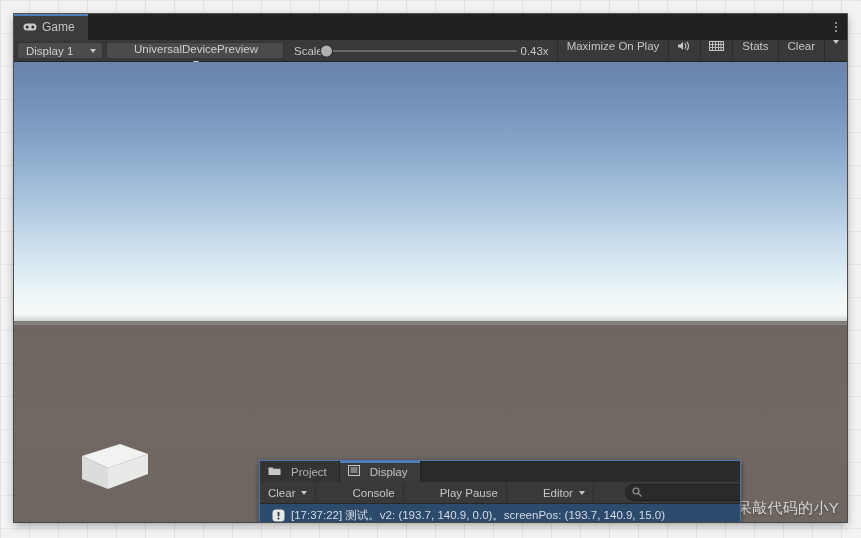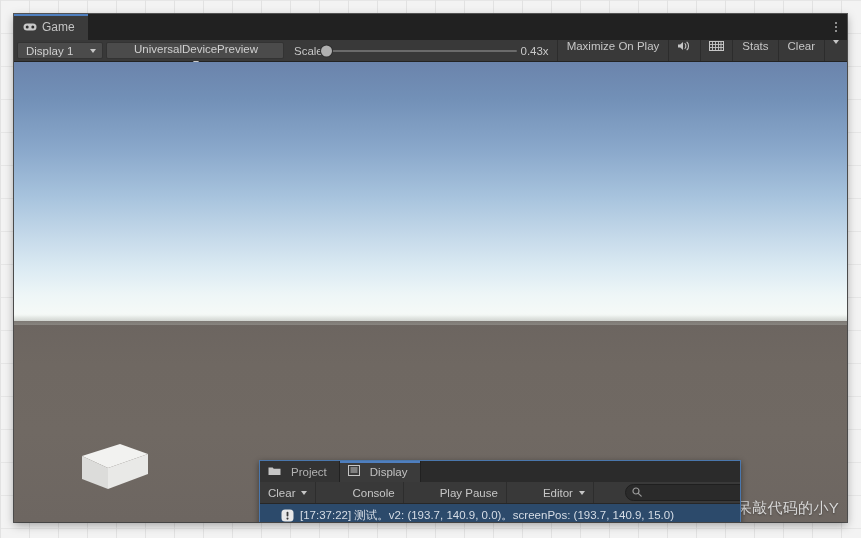--- a/index.html
+++ b/index.html
@@ -306,21 +306,21 @@
 
   .con-list {
     background: #2b2b2b;
     height: calc(100% - 42px);
   }
   .log-row {
     display: flex;
     align-items: center;
     gap: 6px;
     height: 22px;
-    padding: 0 21px;
+    padding: 0 12px;
     background: #2c4a6b;
     color: #d6dde6;
     font-size: 11.5px;
     white-space: nowrap;
     overflow: hidden;
   }
   .log-row .log-text { overflow: hidden; text-overflow: clip; }
   .err-icon { flex: none; display: flex; align-items: center; }
 </style>
 </head>

